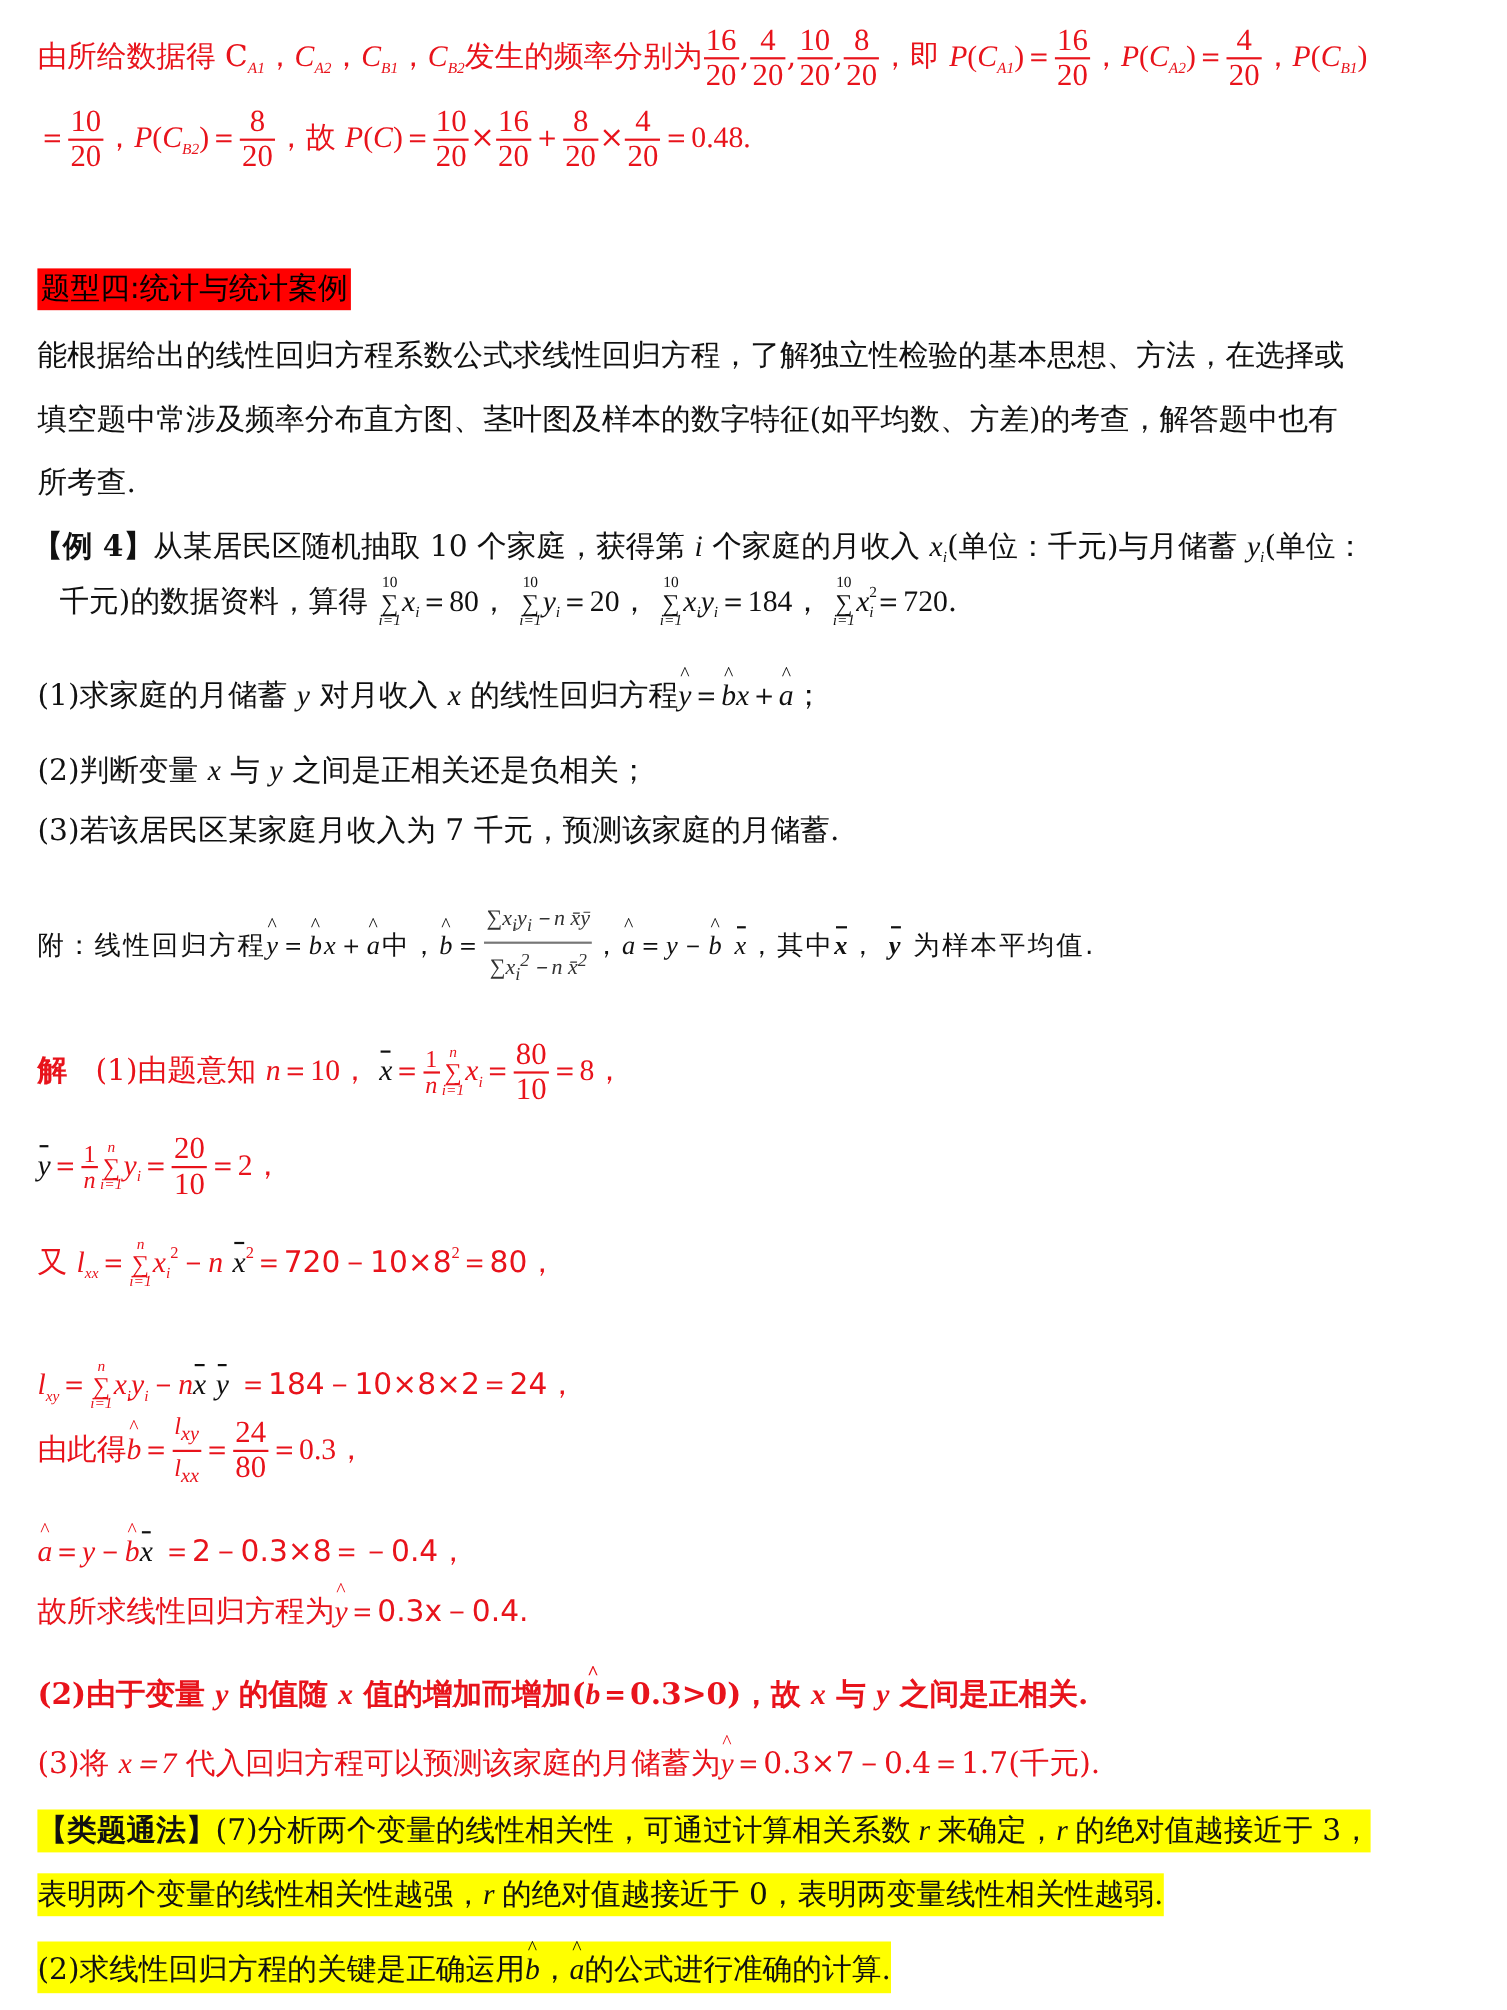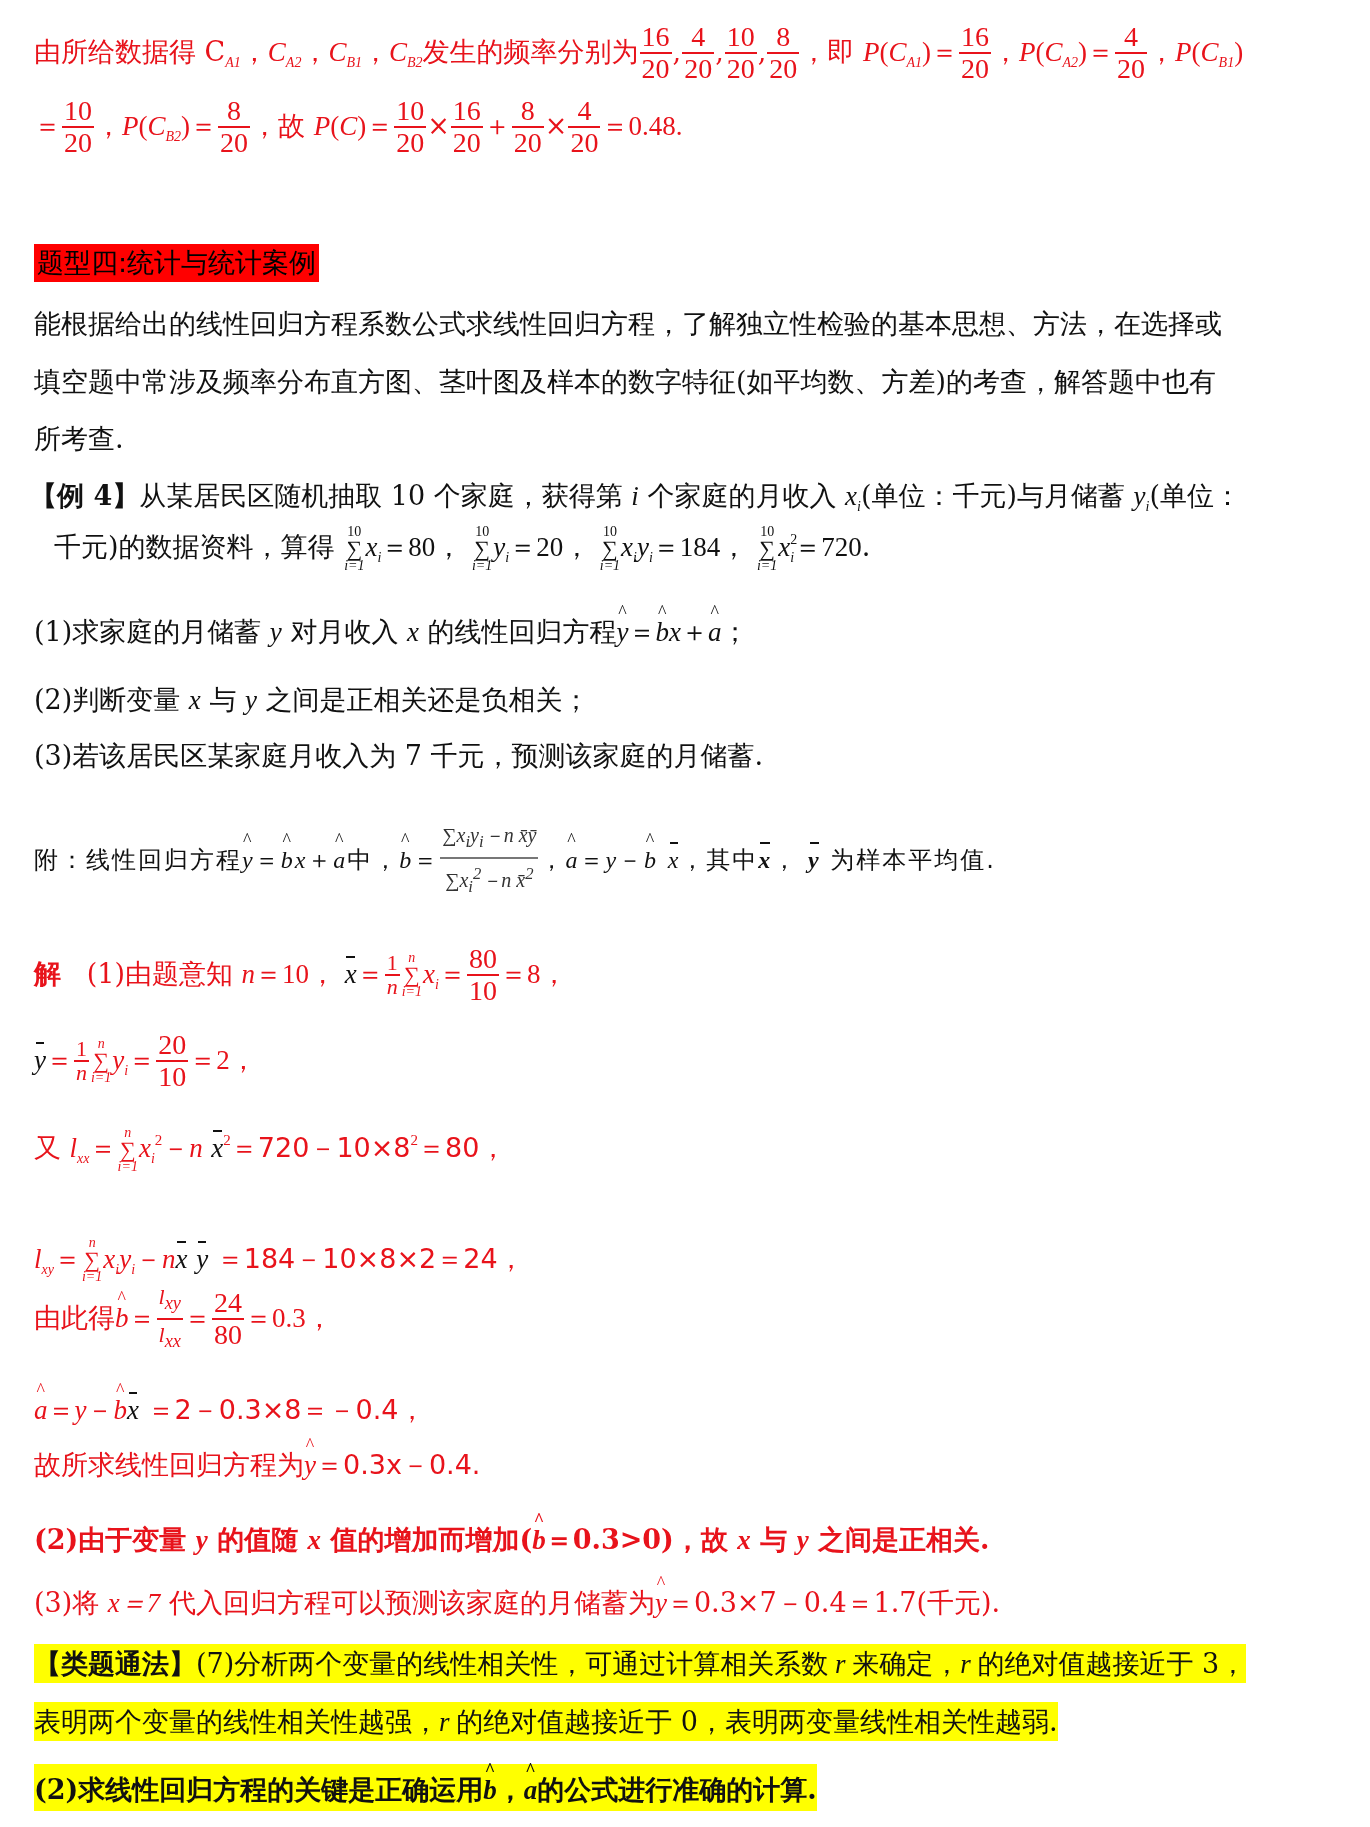--- a/index.html
+++ b/index.html
@@ -96,15 +96,15 @@
 <div class="line red" style="top:1583px;">
   <span>(3)将</span> <span class="m">x＝7</span> <span>代入回归方程可以预测该家庭的月储蓄为</span><span class="m hat">y</span><span>＝0.3×7－0.4＝1.7(千元).</span>
 </div>
 
 <div class="line tip" style="top:1644px; left:34px;">
   <span class="yellow" style="padding:4px 0;"><b>【类题通法】</b><span>(7)分析两个变量的线性相关性，可通过计算相关系数</span><span class="m"> r </span><span>来确定，</span><span class="m">r </span><span>的绝对值越接近于 3，</span></span>
 </div>
 <div class="line tip" style="top:1702px; left:34px;">
   <span class="yellow" style="padding:4px 0;"><span>表明两个变量的线性相关性越强，</span><span class="m">r </span><span>的绝对值越接近于 0，表明两变量线性相关性越弱.</span></span>
 </div>
-<div class="line tip" style="top:1770px; left:34px;font-weight:bold;">
+<div class="line tip" style="top:1770px; left:34px;">
   <span class="yellow" style="padding:10px 0 6px;"><span>(2)求线性回归方程的关键是正确运用</span><span class="m hat">b</span>，<span class="m hat">a</span><span>的公式进行准确的计算.</span></span>
 </div>
 
 </body></html>

